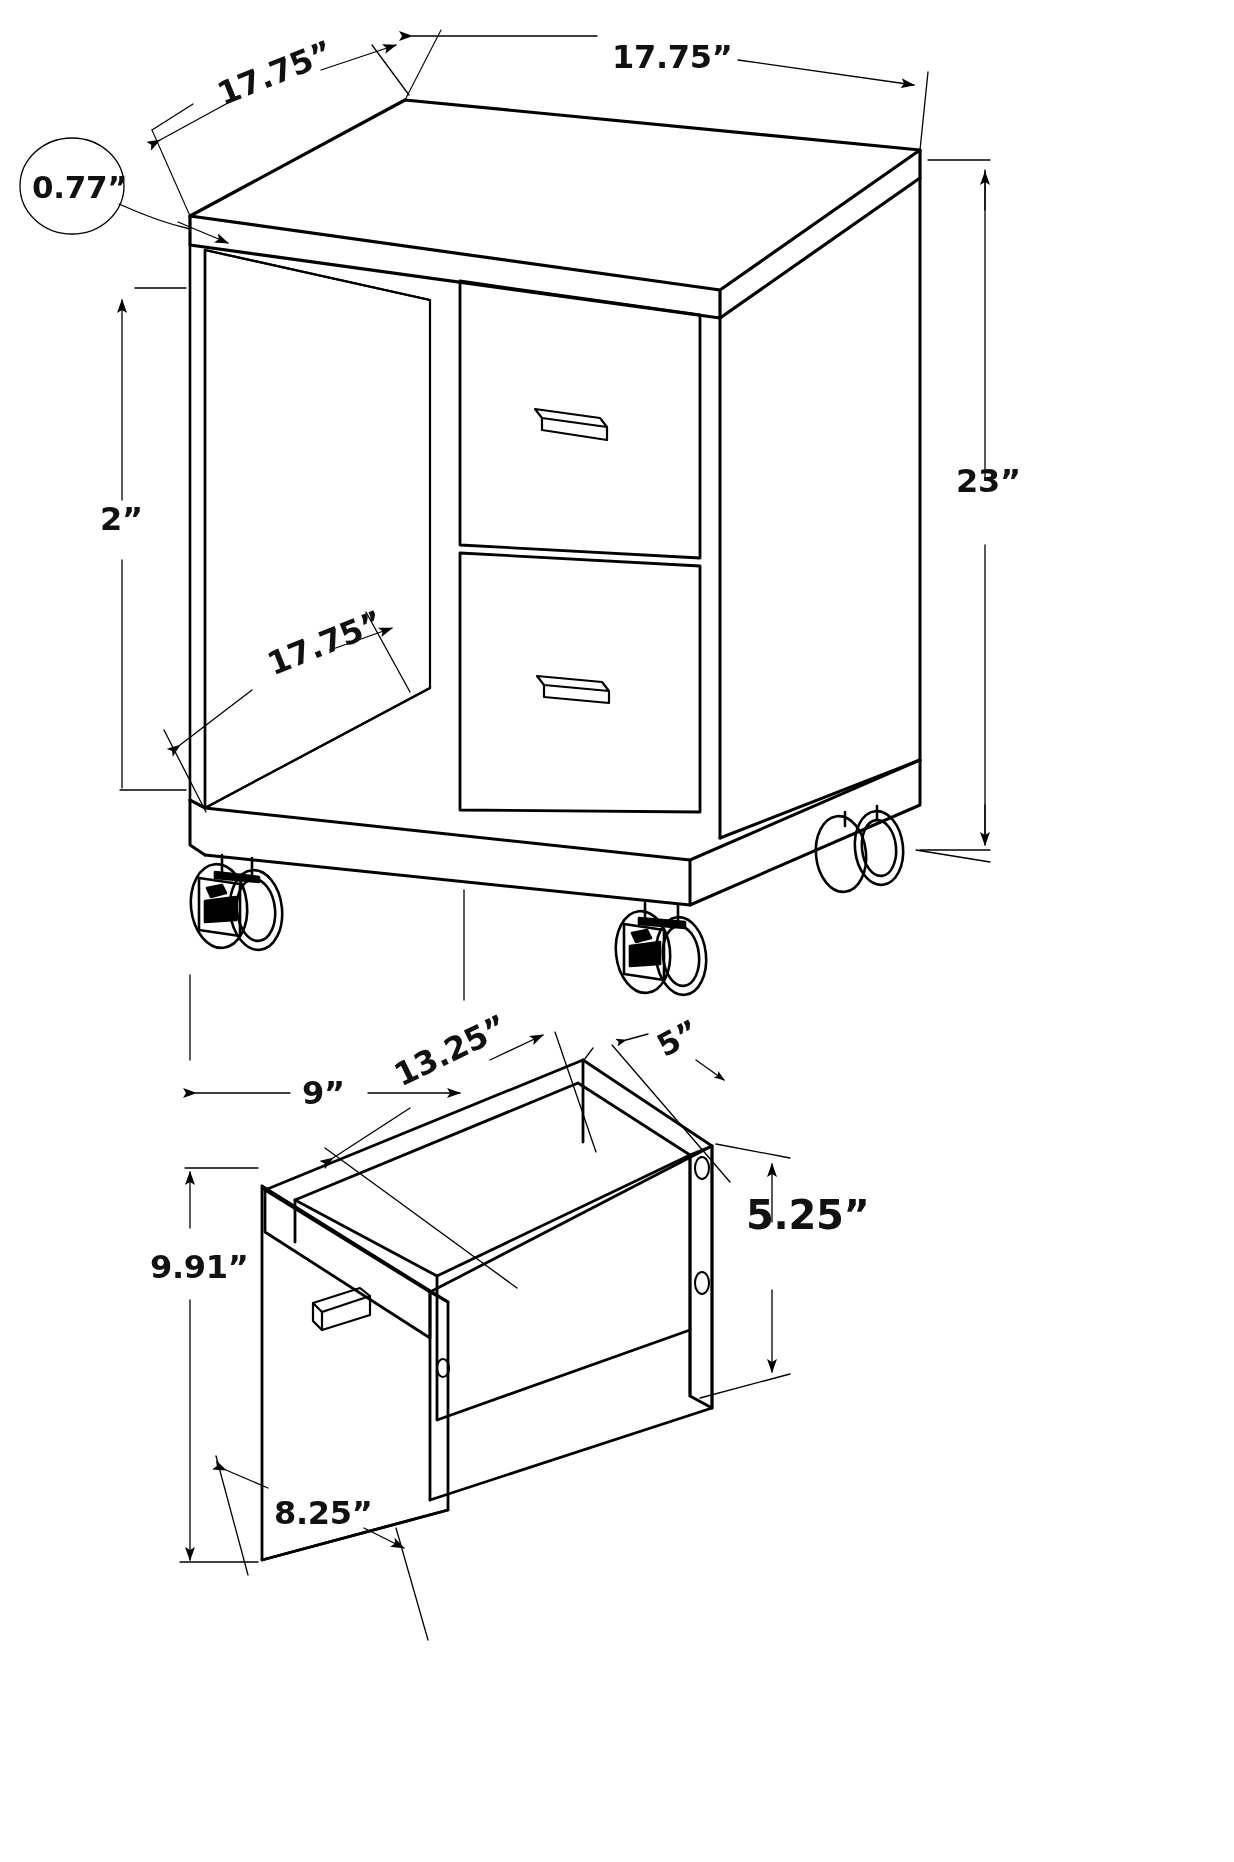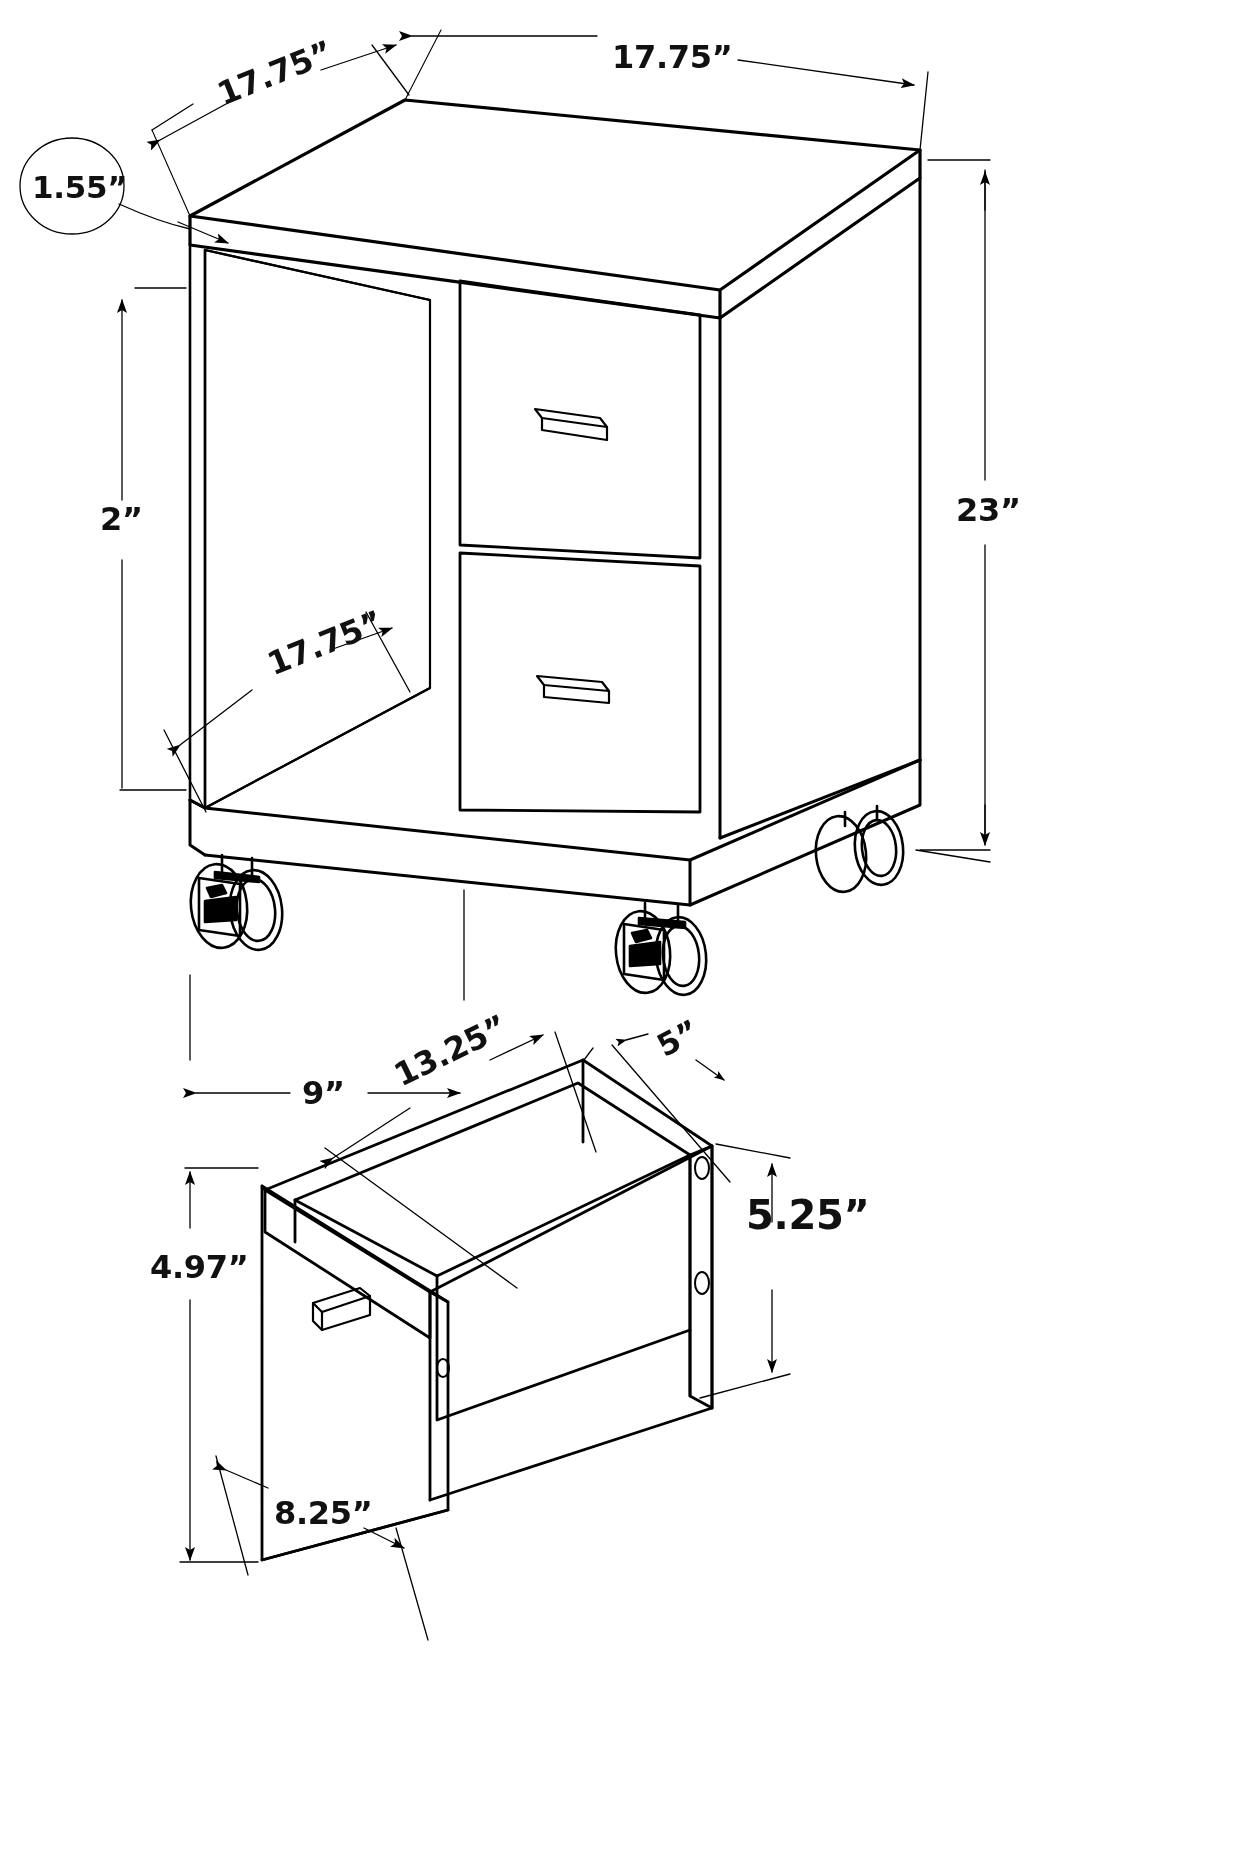--- a/index.html
+++ b/index.html
@@ -243,33 +243,33 @@
         <path d="M364 1528 L404 1548" marker-end="url(#ah)"></path>
       </g>
 
     </g>
   </svg>
 
   <div class="dimtext" style="left:212px; top:78px; font-size:32px; transform:rotate(-22deg); transform-origin:left top;">17.75”</div>
 
   <div class="dimtext" style="left:612px; top:38px; font-size:32px;">17.75”</div>
 
-  <div class="dimtext" style="left:32px; top:169px; font-size:31px;">1.55”</div>
+  <div class="dimtext" style="left:32px; top:169px; font-size:31px;">0.77”</div>
 
   <div class="dimtext" style="left:100px; top:500px; font-size:32px;">2”</div>
 
-  <div class="dimtext" style="left:956px; top:491px; font-size:32px;text-align:right;">23”</div>
+  <div class="dimtext" style="left:956px; top:462px; font-size:32px;text-align:right;">23”</div>
 
   <div class="dimtext" style="left:262px; top:648px; font-size:32px; transform:rotate(-22deg); transform-origin:left top;">17.75”</div>
 
   <div class="dimtext" style="left:302px; top:1074px; font-size:32px;">9”</div>
 
   <div class="dimtext" style="left:388px; top:1060px; font-size:32px; transform:rotate(-26deg); transform-origin:left top;">13.25”</div>
 
   <div class="dimtext" style="left:651px; top:1032px; font-size:31px; transform:rotate(-28deg); transform-origin:left top;">5”</div>
 
   <div class="dimtext" style="left:746px; top:1192px; font-size:40px;">5.25”</div>
 
-  <div class="dimtext" style="left:150px; top:1248px; font-size:32px;">4.97”</div>
+  <div class="dimtext" style="left:150px; top:1248px; font-size:32px;">9.91”</div>
 
   <div class="dimtext" style="left:274px; top:1494px; font-size:32px;text-align:center;">8.25”</div>
 
 </div>
 
 </body></html>

